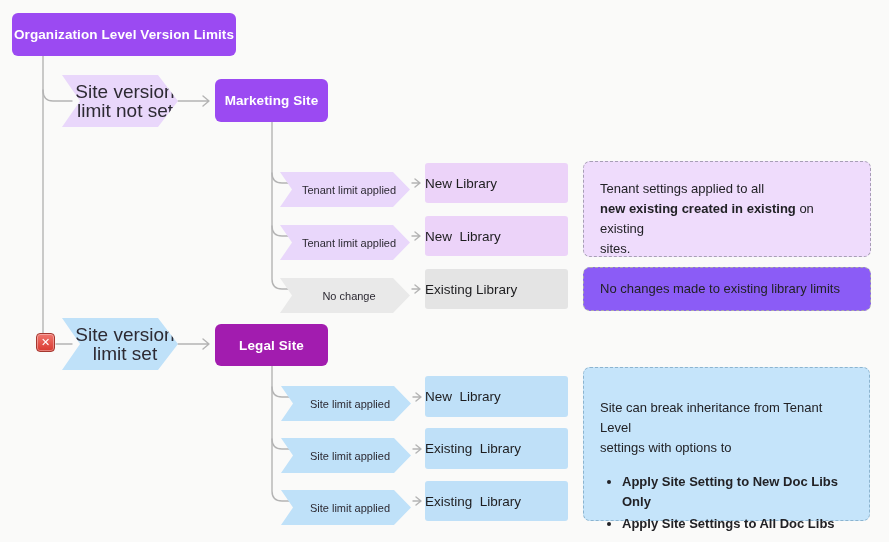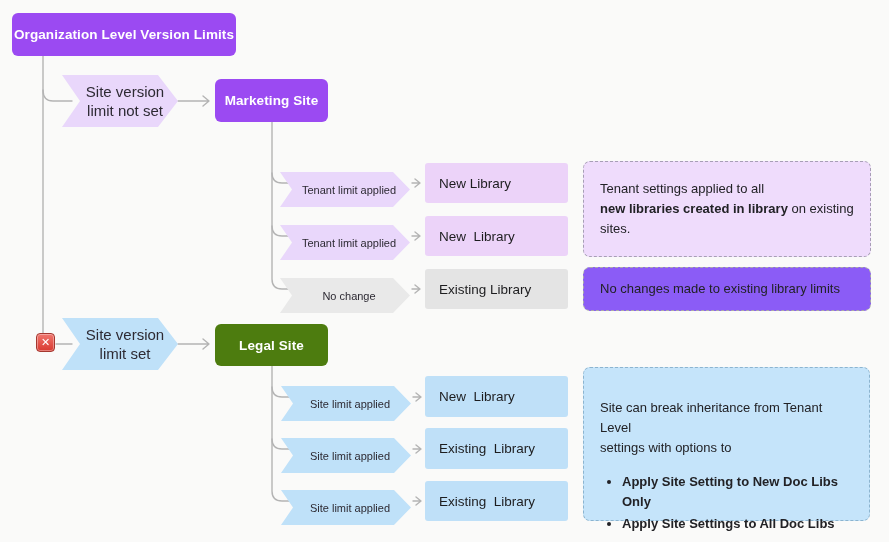--- a/index.html
+++ b/index.html
@@ -6,38 +6,38 @@
   body{font-family:"Liberation Sans","DejaVu Sans",sans-serif;}
   #canvas{position:relative;width:889px;height:542px;background:#fafaf9;overflow:hidden;}
   #connectors{position:absolute;left:0;top:0;z-index:0;}
 
   .node{position:absolute;box-sizing:border-box;display:flex;align-items:center;z-index:2;}
 
   
   .site-box{justify-content:center;border-radius:6px;color:#fff;font-weight:bold;
             font-size:13.5px;letter-spacing:.1px;}
   .purple-bg{background:#9b4af2;}
-  .blue-bg{background:#4d7c0f;}
+  .blue-bg{background:#a21caf;}
 
   
   .chev-big{clip-path:polygon(0 0,calc(100% - 20px) 0,100% 50%,calc(100% - 20px) 100%,0 100%,18px 50%);
-            justify-content:center;flex-direction:column;font-size:15px;line-height:19px;
+            justify-content:center;flex-direction:column;font-size:19px;line-height:19px;
             color:#2d2a33;padding-left:10px;text-align:center;}
   .chev-purple{background:#e9d7fb;}
   .chev-blue{background:#bfe1f9;}
   .chev-grey{background:#e9e9e9;}
 
   
   .chev-small{clip-path:polygon(0 0,calc(100% - 17px) 0,100% 50%,calc(100% - 17px) 100%,0 100%,12px 50%);
               width:130px;height:35px;justify-content:center;font-size:11px;color:#2d2a33;
               padding-left:8px;}
 
   
   .libbox{width:143px;height:40px;border-radius:3px;font-size:13.5px;color:#1d1d1f;
-          padding-left:14px;white-space:pre;}
+          white-space:pre;}
   .lib-purple{background:#ecd3f9;}
   .lib-blue{background:#bfe0f8;}
   .lib-grey{background:#e4e4e4;}
 
   
   .note{border-radius:7px;font-size:13px;line-height:20px;color:#222226;display:block;}
   .note-purple{background:#efdcfc;border:1.5px dashed #a79fb5;}
   .note-grey{background:#8b5cf6;border:1.5px dashed #a9a9a9;display:flex;align-items:center;}
   .note-blue{background:#c5e4fa;border:1.5px dashed #8cb4cf;}
   .note ul{margin:14px 0 0 22px;padding:0;}
@@ -117,21 +117,21 @@
   <div class="node chev-small chev-grey" style="left:280px;top:278px;">
     <span>No change</span>
   </div>
   <div class="node libbox lib-grey" style="left:425px;top:269px;">
     <span>Existing Library</span>
   </div>
 
   <div class="node note note-purple" style="left:583px;top:161px;width:288px;height:96px;padding:17px 16px;">
     <div>
       <span>Tenant settings applied to all</span><br>
-      <strong>new libraries created in library</strong><span> on existing</span><br>
+      <strong>new existing created in existing</strong><span> on existing</span><br>
       <span>sites.</span>
     </div>
   </div>
 
   <div class="node note note-grey" style="left:583px;top:267px;width:288px;height:44px;padding:4px 16px;">
     <span>No changes made to existing library limits</span>
   </div>
 
   <div class="node" id="error-icon">
     <span>✕</span>

